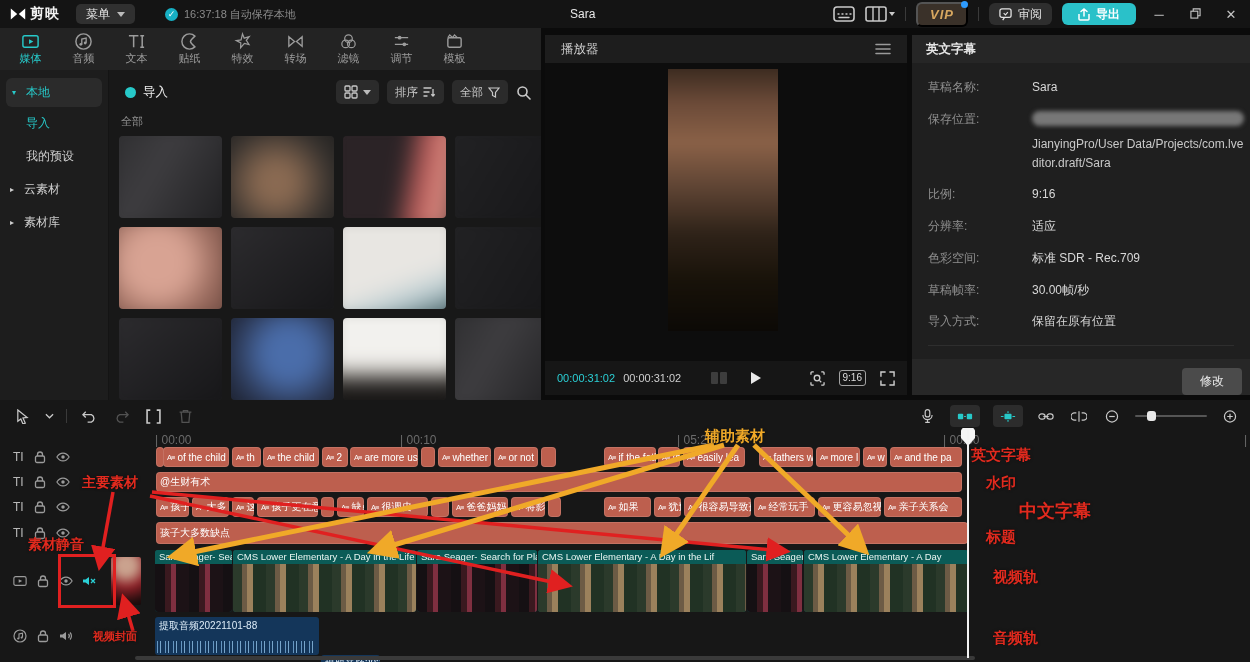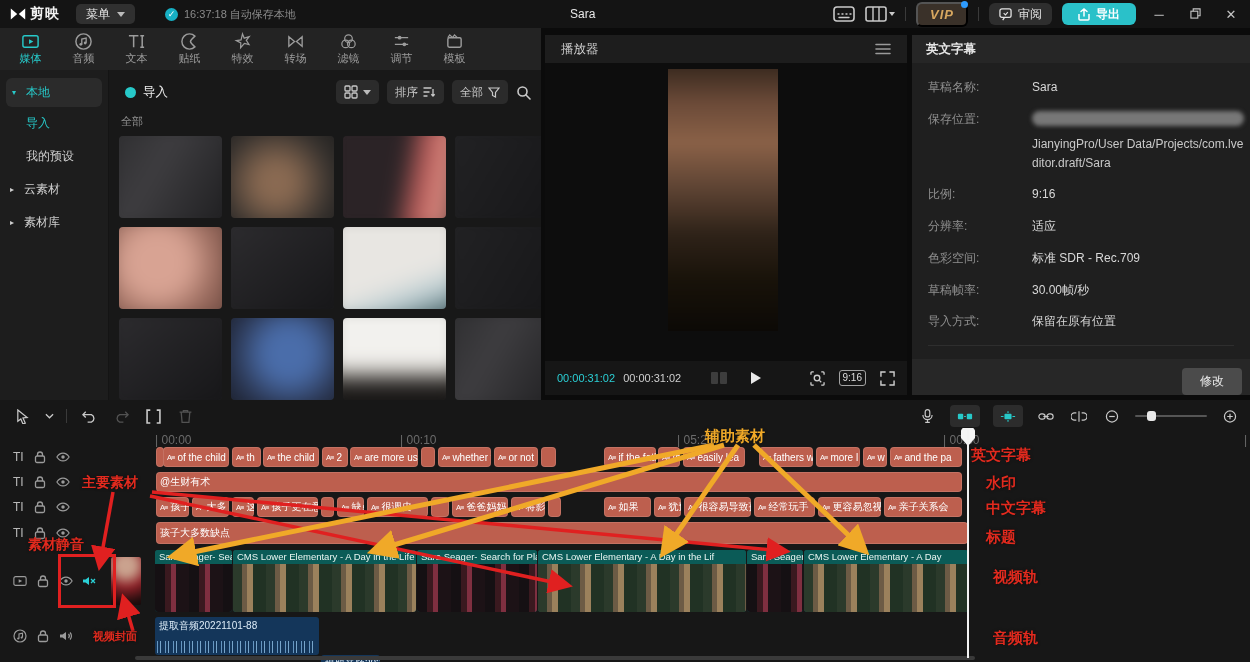--- a/index.html
+++ b/index.html
@@ -916,19 +916,19 @@
     <line x1="738" y1="445" x2="664" y2="552" stroke="#f0a928" stroke-width="5" marker-end="url(#ar-yel)"></line>
     <line x1="754" y1="445" x2="864" y2="550" stroke="#f0a928" stroke-width="5" marker-end="url(#ar-yel)"></line>
   </svg>
 <div id="ann-labels">
     <div class="ann-label ann-red" style="left: 82px; top: 474px; font-size: 14px;">主要素材</div>
     <div class="ann-label ann-red" style="left: 28px; top: 536px; font-size: 14px; font-family: Liberation Mono, monospace;">素材静音</div>
     <div class="ann-label ann-red" style="left: 93px; top: 629px; font-size: 11px;">视频封面</div>
     <div class="ann-label ann-yellow" style="left: 705px; top: 427px; font-size: 15px;">辅助素材</div>
     <div class="ann-label ann-red" style="left: 971px; top: 446px; font-size: 15px;">英文字幕</div>
     <div class="ann-label ann-red" style="left: 986px; top: 474px; font-size: 15px;">水印</div>
-    <div class="ann-label ann-red" style="left: 986px; top: 499px; font-size: 15px;">中文字幕</div>
+    <div class="ann-label ann-red" style="left: 1019px; top: 499px; font-size: 18px;">中文字幕</div>
     <div class="ann-label ann-red" style="left: 986px; top: 528px; font-size: 15px;">标题</div>
     <div class="ann-label ann-red" style="left: 993px; top: 568px; font-size: 15px;">视频轨</div>
     <div class="ann-label ann-red" style="left: 993px; top: 629px; font-size: 15px;">音频轨</div>
   </div>
 
 <div class="mute-box" style="left: 58px; top: 554px; width: 52px; height: 48px;"></div>
 
 </body></html>

